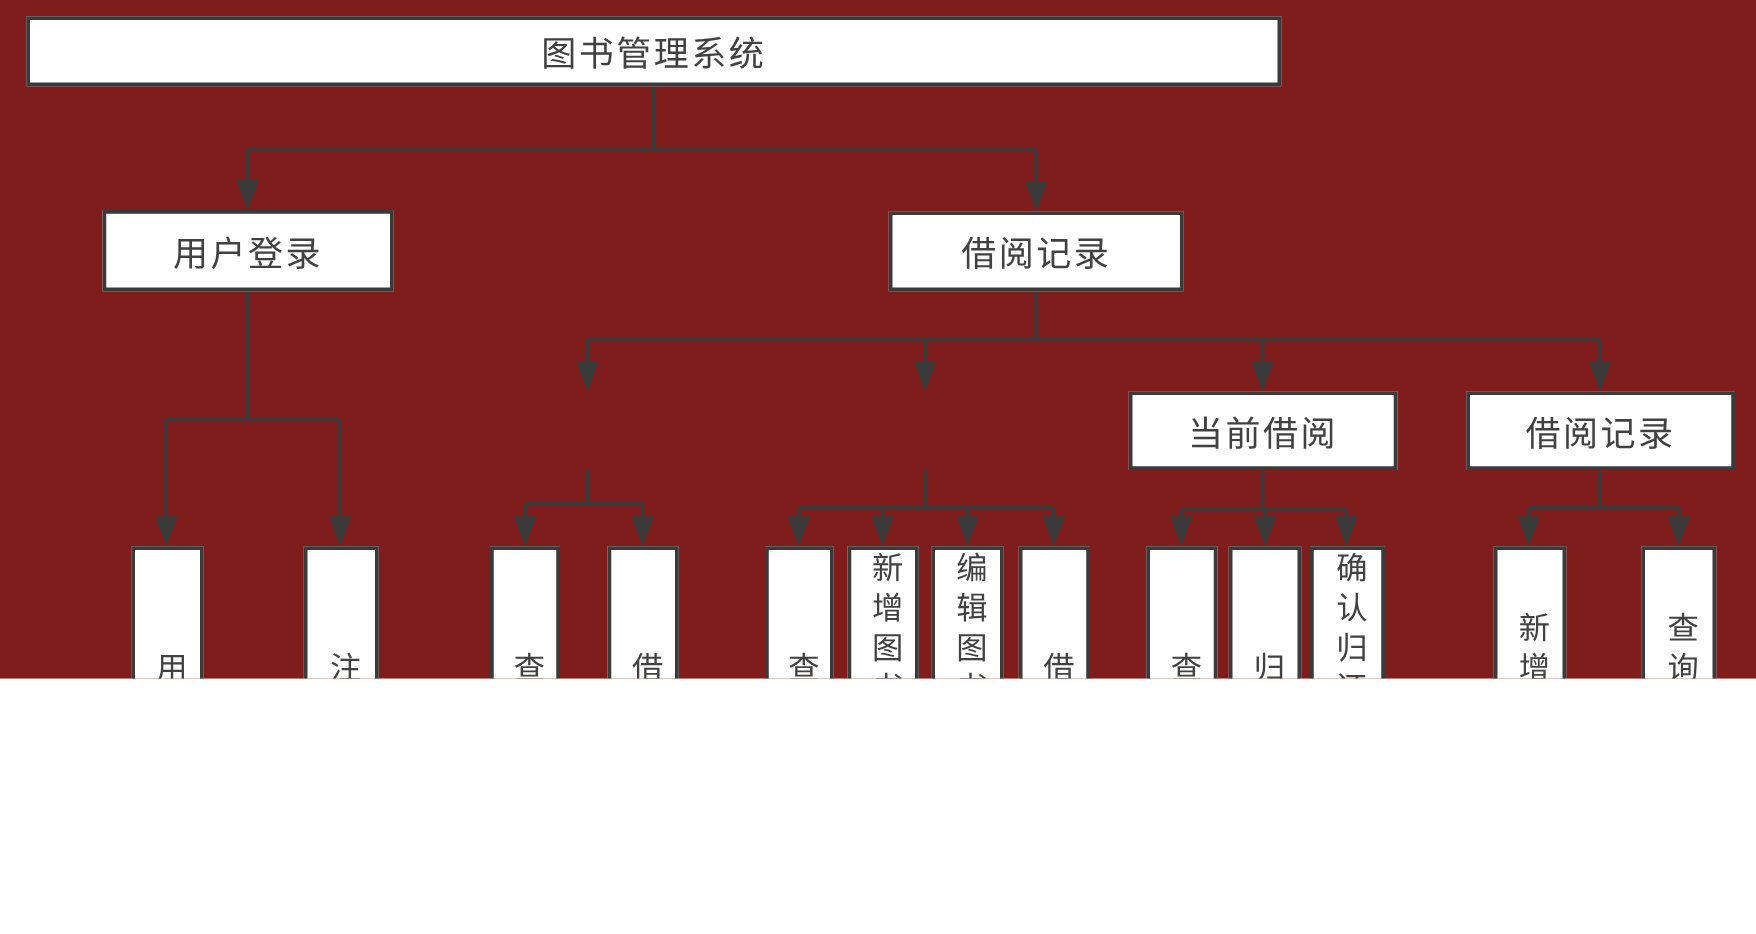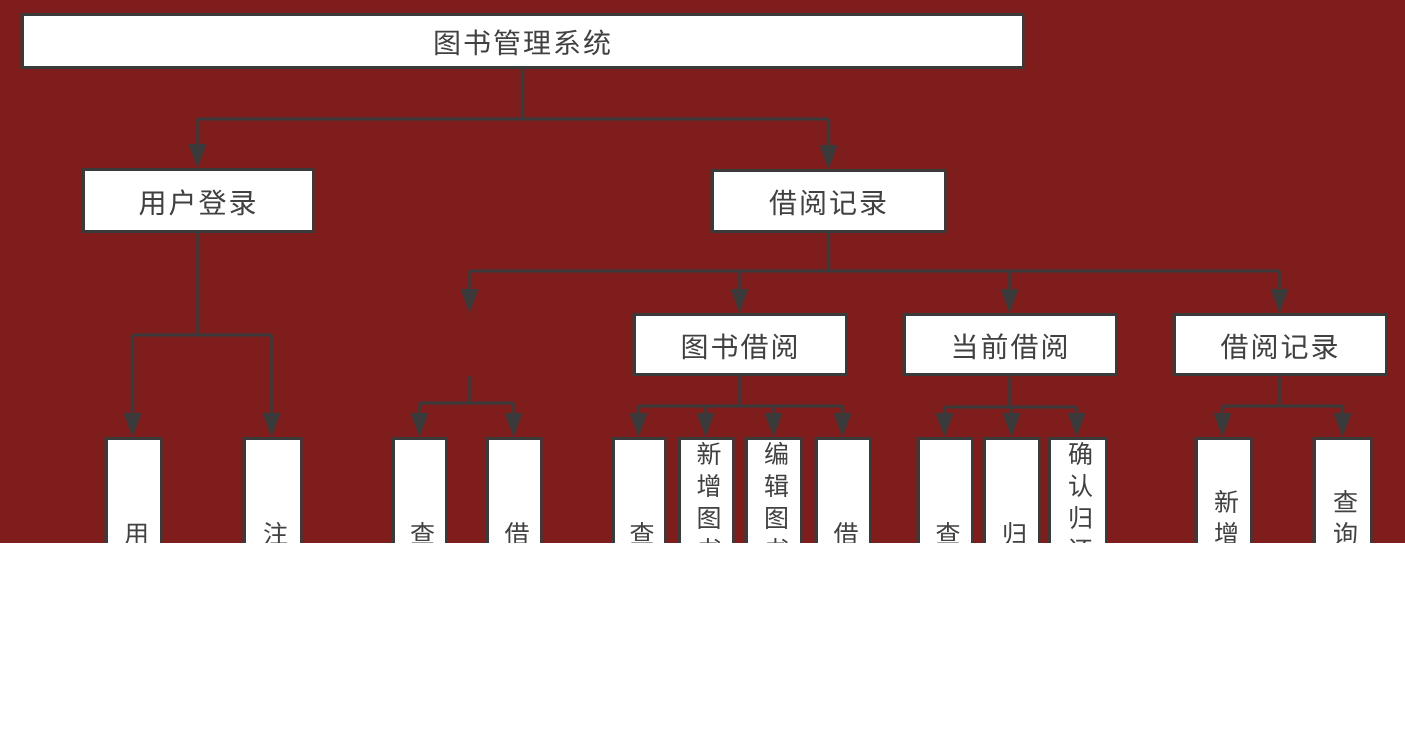--- a/index.html
+++ b/index.html
@@ -97,23 +97,20 @@
     <span class="hlabel">图书管理系统</span>
   </div>
 
   <div class="box" style="left:82px;top:168px;width:233px;height:65px">
     <span class="hlabel">用户登录</span>
   </div>
   <div class="box" style="left:711px;top:169px;width:236px;height:64px">
     <span class="hlabel">借阅记录</span>
   </div>
 
-  <div class="box" style="left:633px;top:313px;width:215px;height:63px">
-    <span class="hlabel">图书借阅</span>
-  </div>
   <div class="box" style="left:903px;top:313px;width:215px;height:63px">
     <span class="hlabel">当前借阅</span>
   </div>
   <div class="box" style="left:1173px;top:313px;width:215px;height:63px">
     <span class="hlabel">借阅记录</span>
   </div>
 
   <div class="box leaf" style="left:105px;top:437px;width:58px;height:296px">
     <span class="vlabel">用户登录</span>
   </div>

